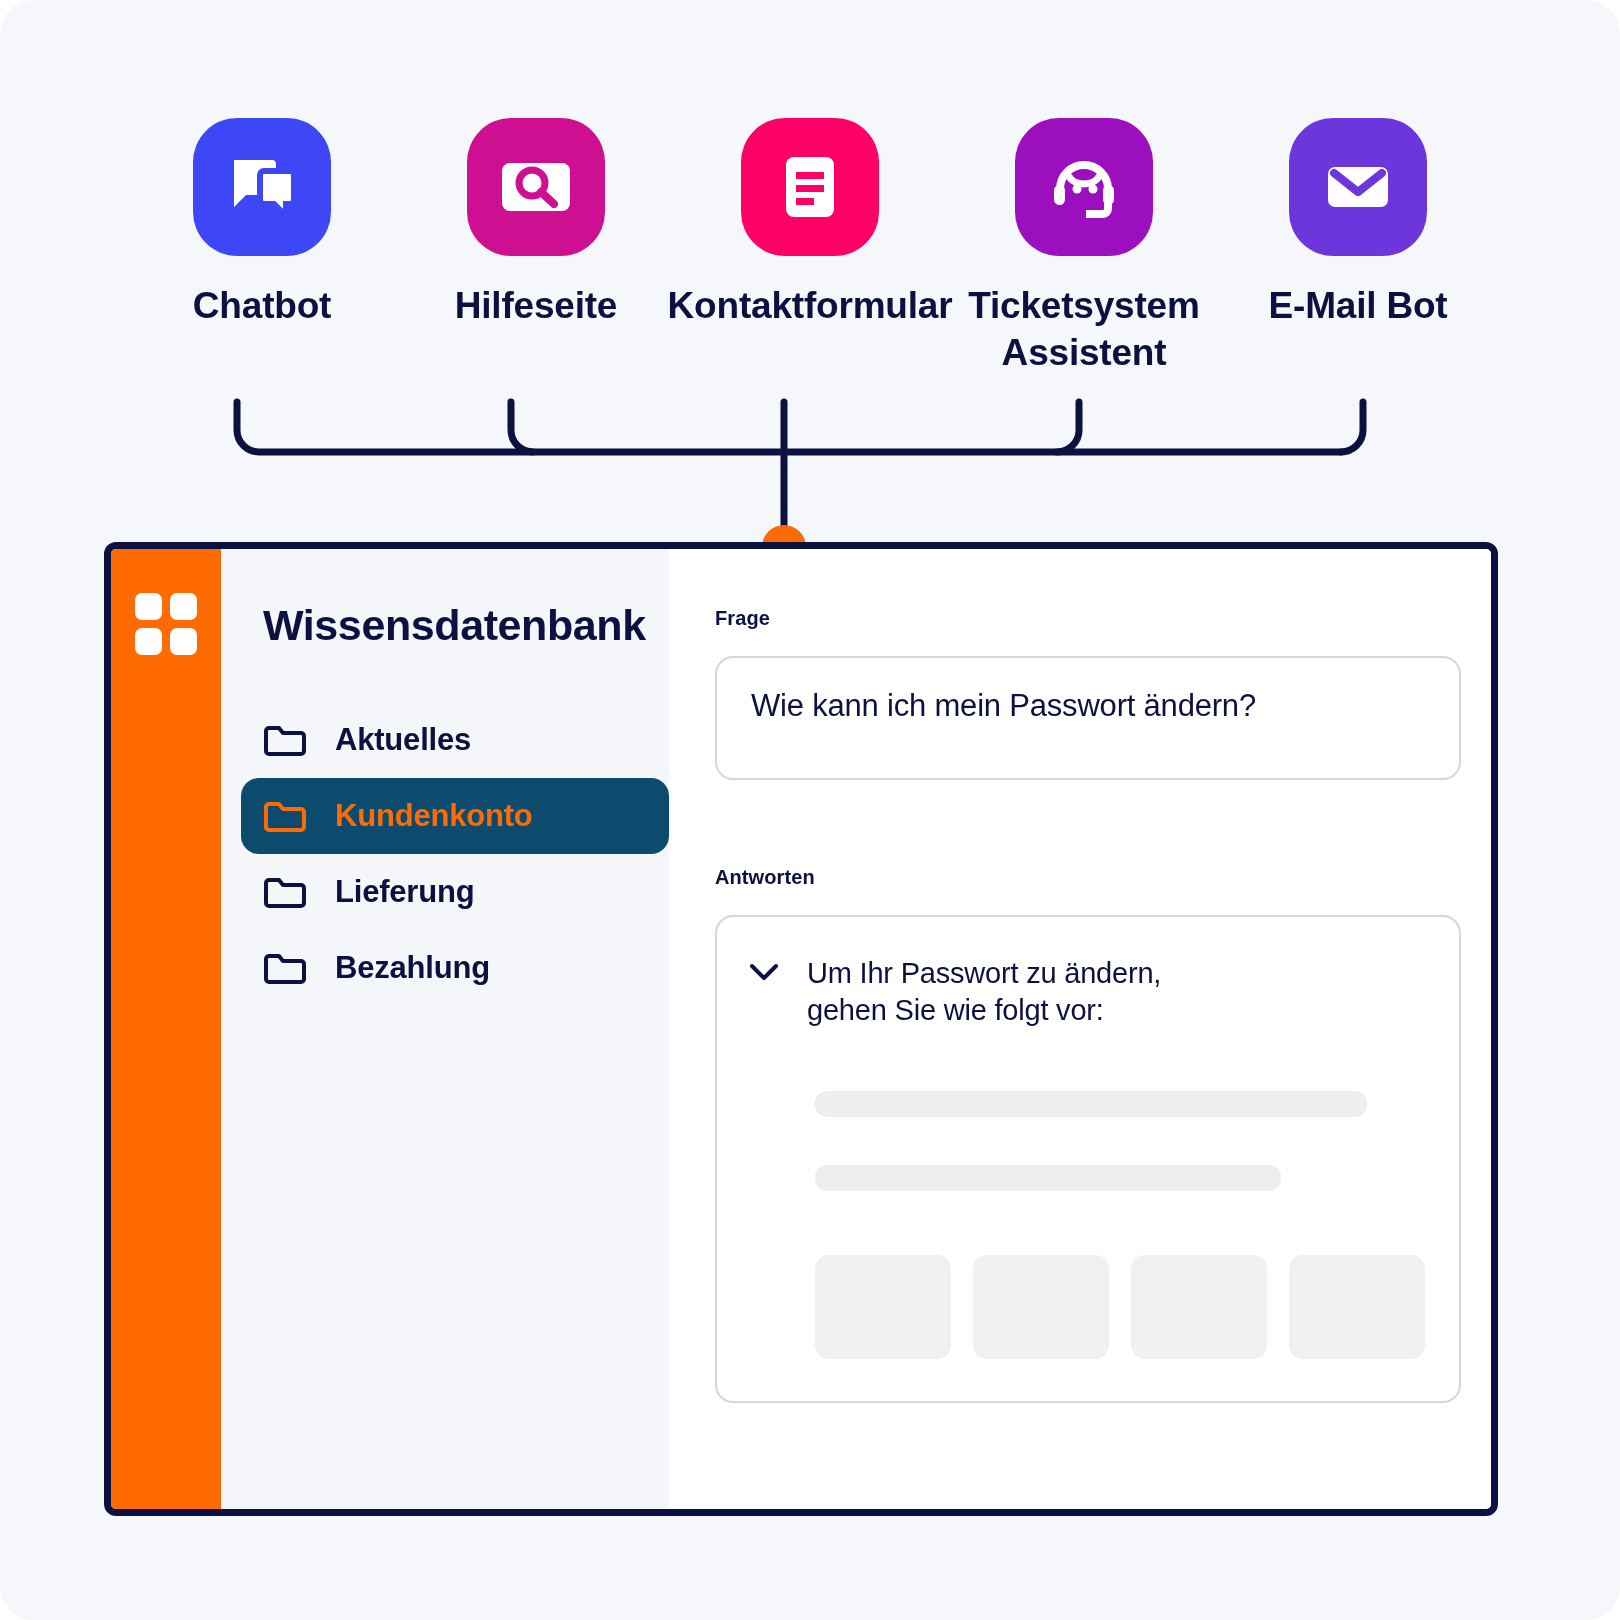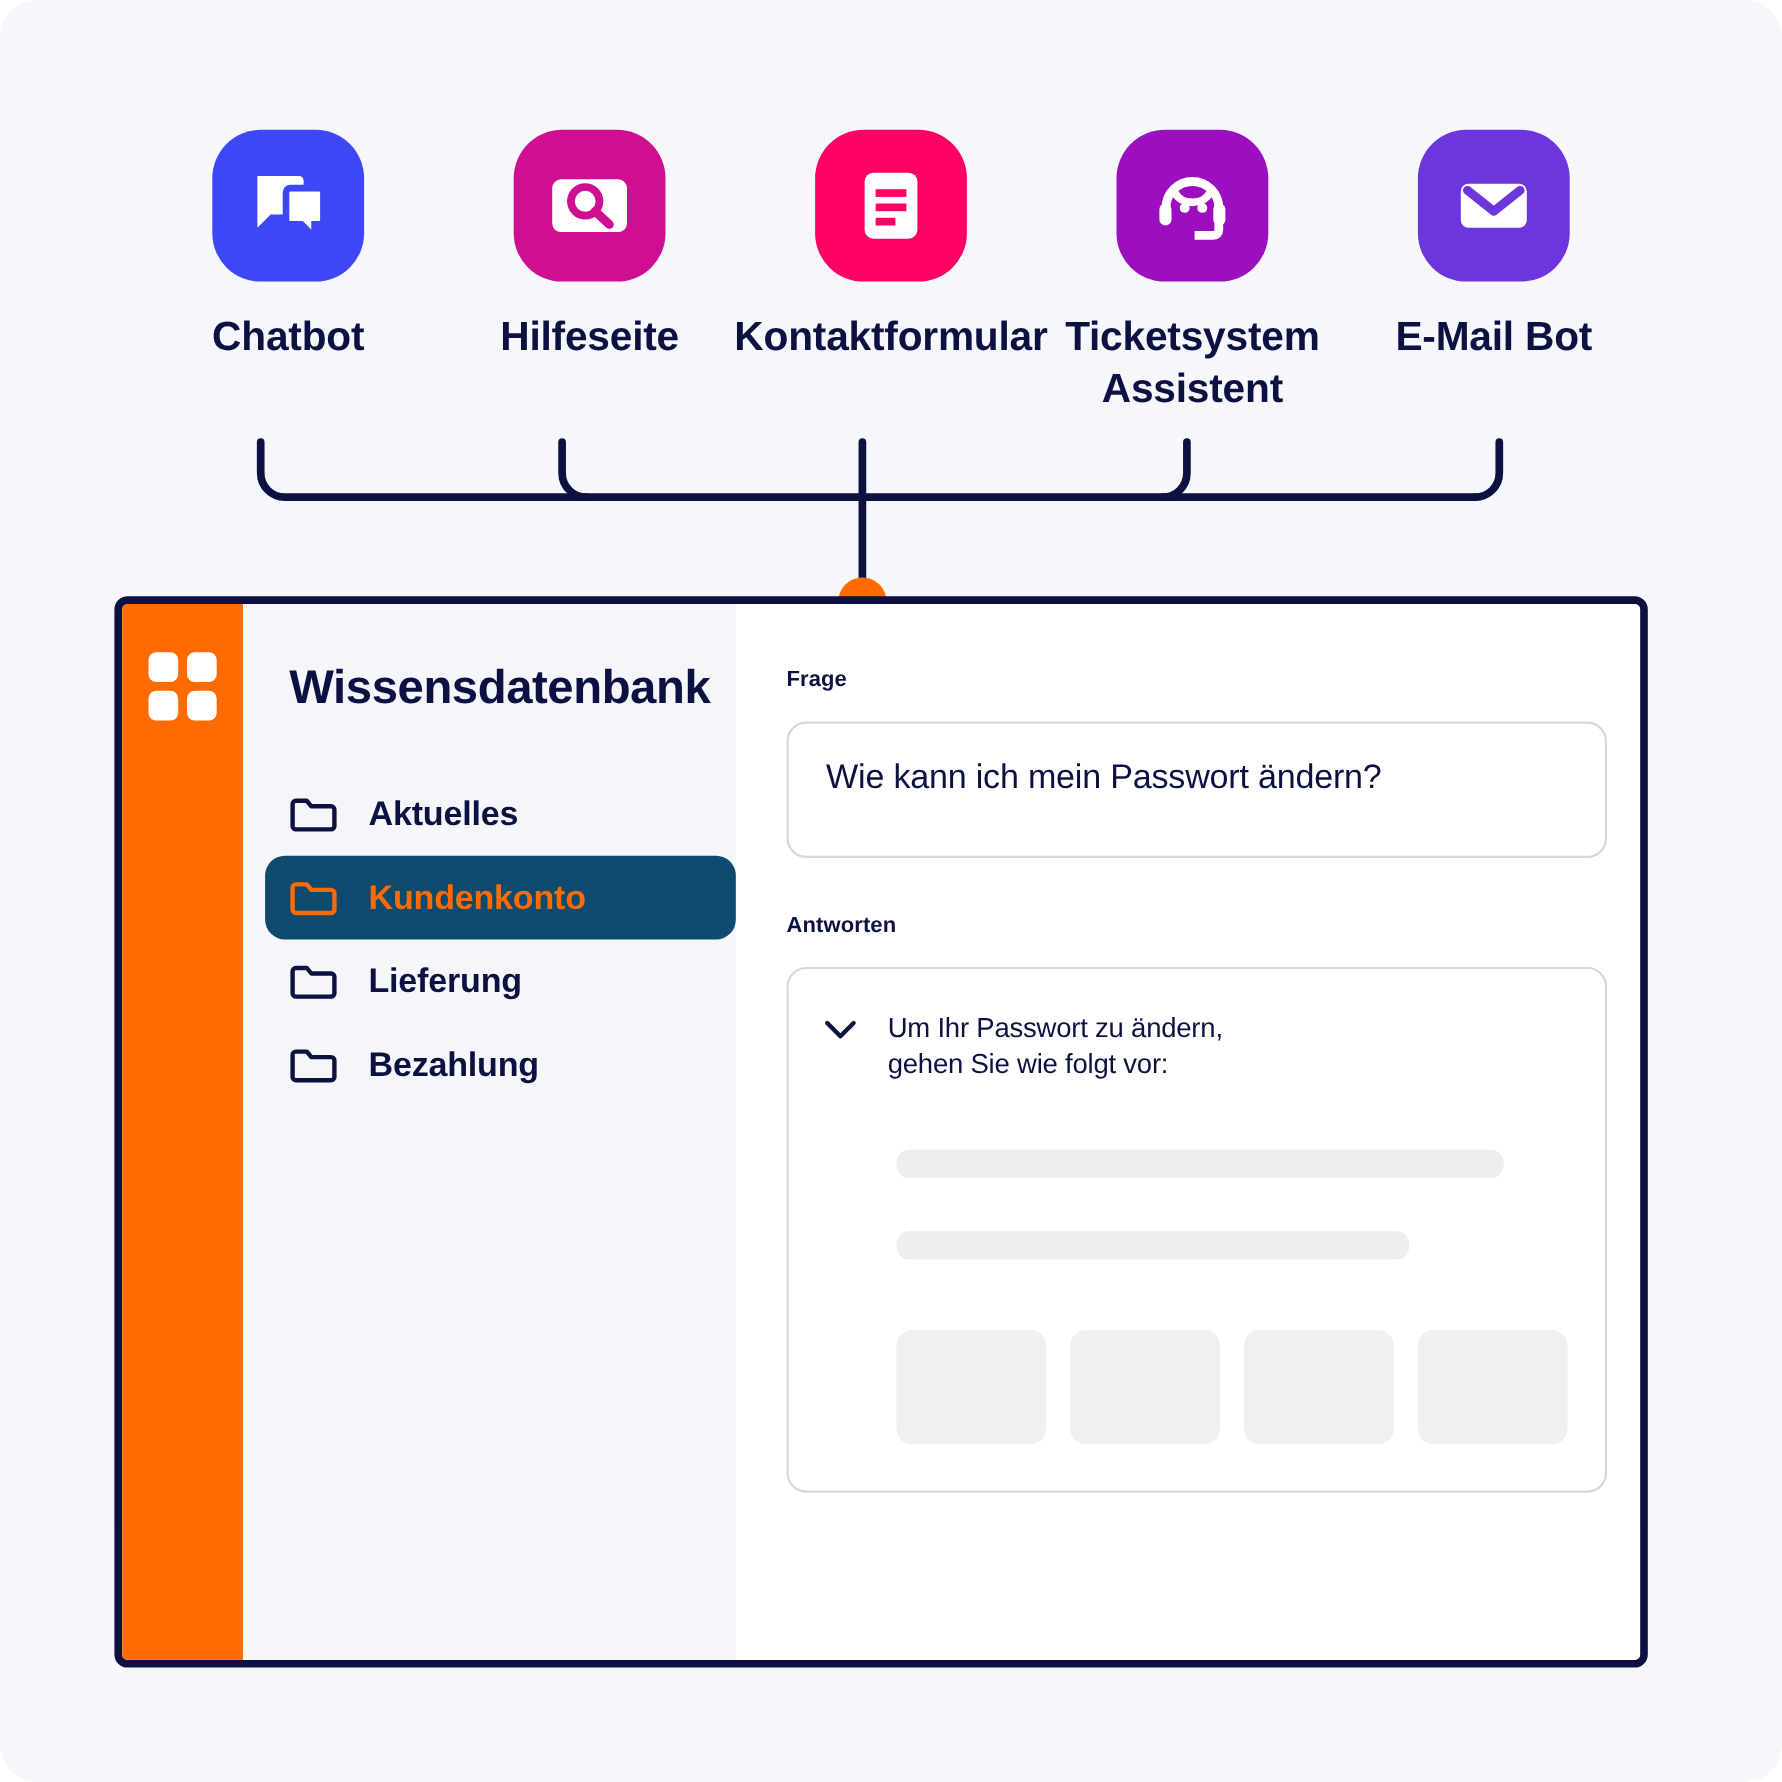--- a/index.html
+++ b/index.html
@@ -124,37 +124,37 @@
   .field-label{
     font-size:20px;font-weight:bold;color:#0C1142;
     margin-bottom:26px;letter-spacing:0.1px;
   }
   #question-box{
     border:2px solid #D3D7DE;
     border-radius:18px;
     height:124px;
     padding:30px 34px;
     box-sizing:border-box;
-    margin-bottom:50px;
+    margin-bottom:86px;
   }
   #question-text{
     font-size:31px;color:#0C1142;letter-spacing:-0.2px;
   }
   #answer-card{
     border:2px solid #D3D7DE;
     border-radius:18px;
     padding:38px 34px 42px 30px;
     box-sizing:border-box;
   }
   .answer-head{display:flex;align-items:flex-start;}
   .chev{
     width:34px;flex:0 0 34px;margin-right:26px;margin-top:6px;
   }
   #answer-text{
-    font-size:25px;color:#0C1142;line-height:1.28;letter-spacing:-0.2px;
+    font-size:29px;color:#0C1142;line-height:1.28;letter-spacing:-0.2px;
     white-space:pre-line;
   }
   .skel-line{
     background:#EDEEF0;border-radius:12px;height:26px;
     margin-left:68px;
   }
   .skel-line.l1{width:552px;margin-top:62px;}
   .skel-line.l2{width:466px;margin-top:48px;}
   #skel-tiles{
     display:flex;gap:22px;margin-left:68px;margin-top:64px;

